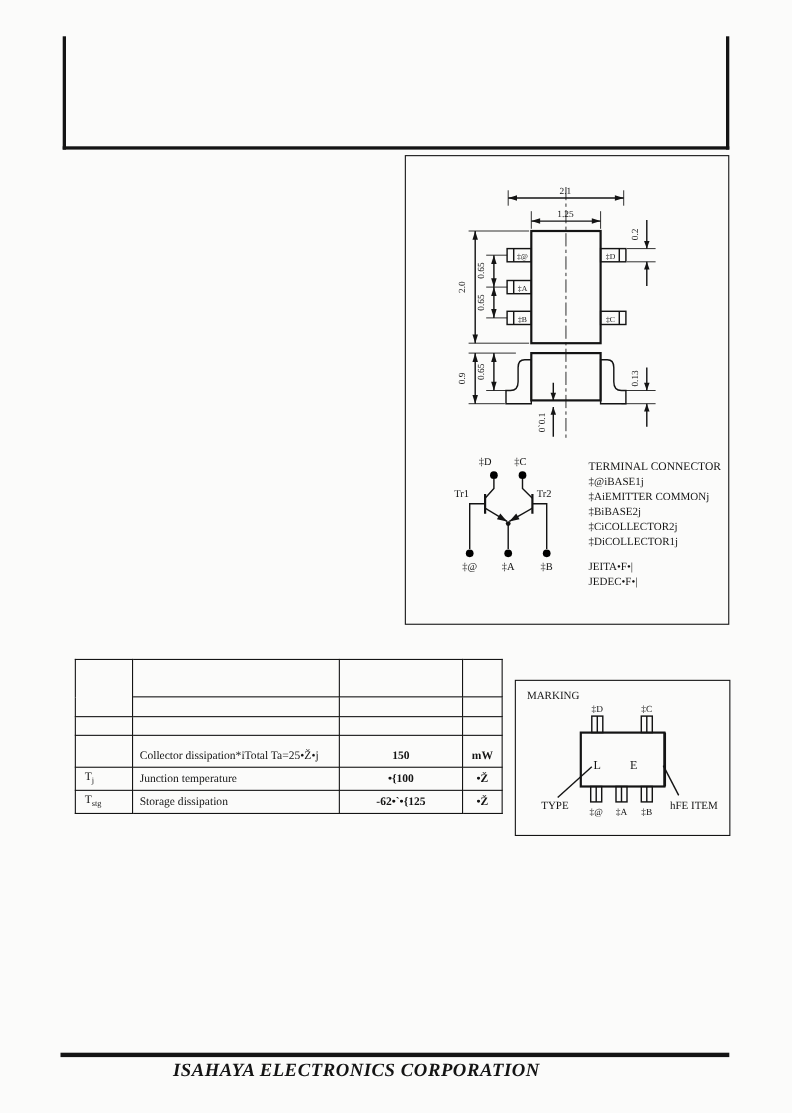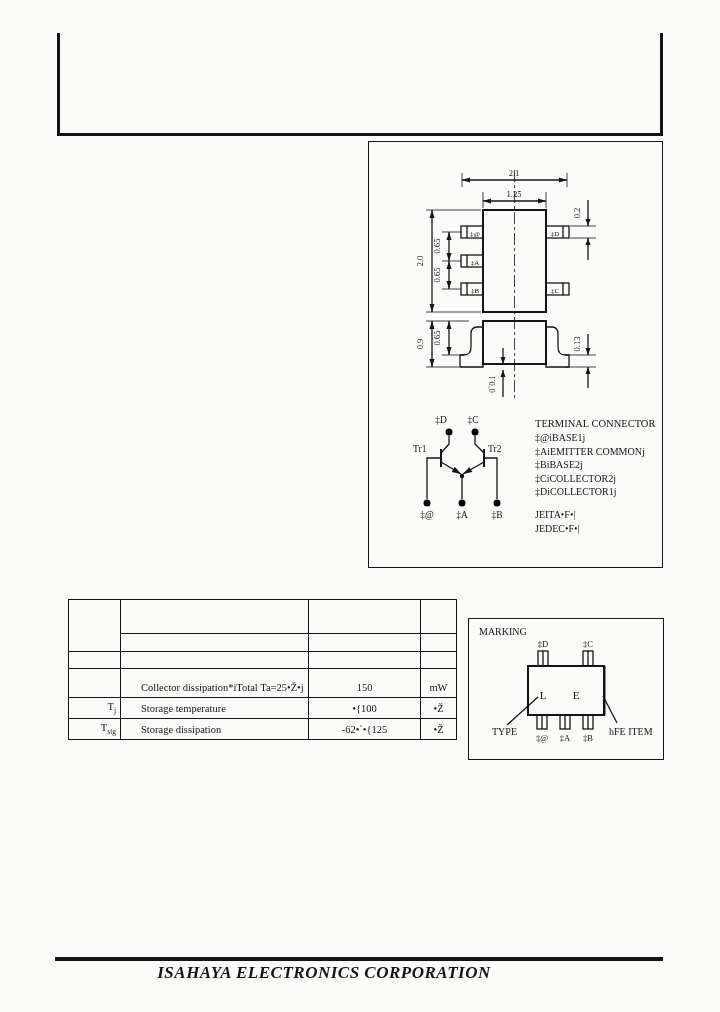--- a/index.html
+++ b/index.html
@@ -37,23 +37,23 @@
   
   .ratings{
     left:68px;top:599px;border-collapse:collapse;
     table-layout:fixed;
   }
   .ratings td{
     border:1.5px solid #141414;
     font-size:10.5px;padding:0 4px;vertical-align:middle;
     overflow:hidden;white-space:nowrap;
   }
-  .ratings .sym{padding-left:8px;text-align:right;}
-  .ratings .par{padding-left:20px;margin-left:14px;}
-  .ratings .val,.ratings .unit{text-align:center;}
+  .ratings .sym{padding-left:8px;}
+  .ratings .par{padding-left:6px;margin-left:14px;}
+  .ratings .val,.ratings .unit{text-align:center;font-weight:bold;}
   .ratings tr.r4 td{vertical-align:bottom;padding-bottom:4px;}
   sub{font-size:7.5px;}
   
   .marking-box{
     left:468px;top:618px;width:194px;height:140px;
     border:1.5px solid #141414;
     text-align:center;
   }
   .mk-title{font-size:10px;}
   .mk-lab{font-size:10px;}
@@ -242,21 +242,21 @@
         <td class="unit"></td>
   </tr>
   <tr style="height:29px" class="r4">
     <td class="sym"></td>
     <td class="par">Collector dissipation*iTotal Ta=25•Ž•j</td>
     <td class="val">150</td>
     <td class="unit">mW</td>
   </tr>
   <tr style="height:21px">
     <td class="sym"><span>T</span><sub>j</sub></td>
-    <td class="par">Storage temperature</td>
+    <td class="par">Junction temperature</td>
     <td class="val">•{100</td>
     <td class="unit">•Ž</td>
   </tr>
   <tr style="height:21px">
     <td class="sym"><span>T</span><sub>stg</sub></td>
     <td class="par">Storage dissipation</td>
     <td class="val">-62•`•{125</td>
     <td class="unit">•Ž</td>
   </tr>
 </tbody>

